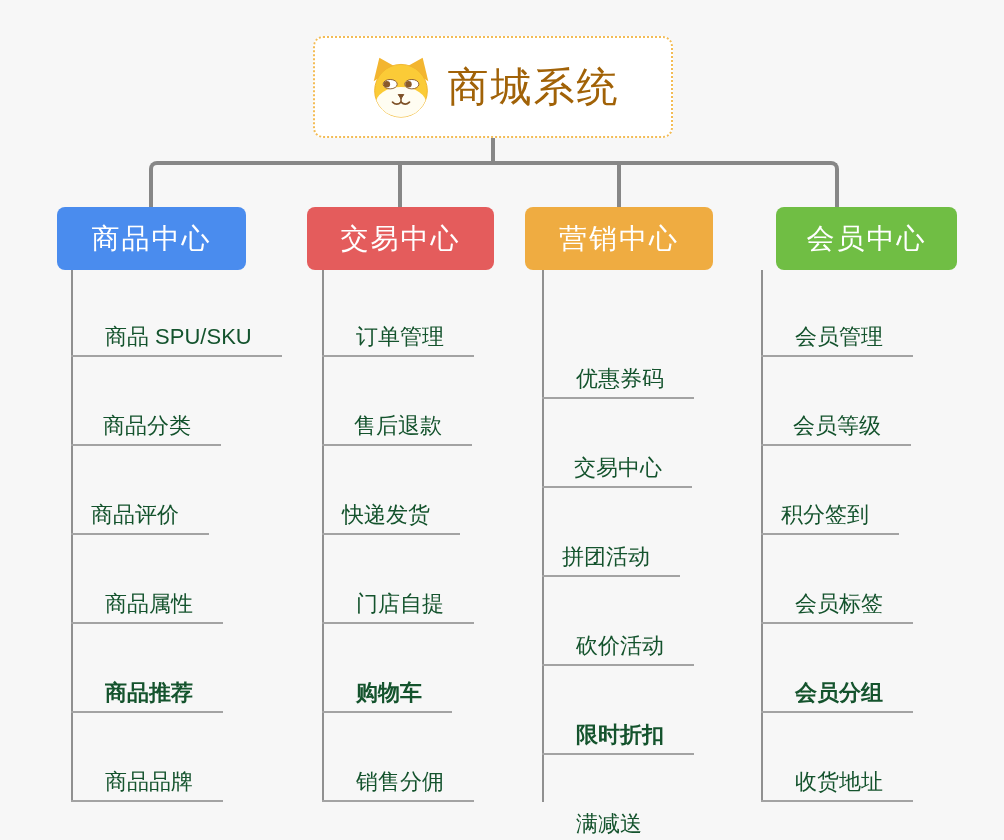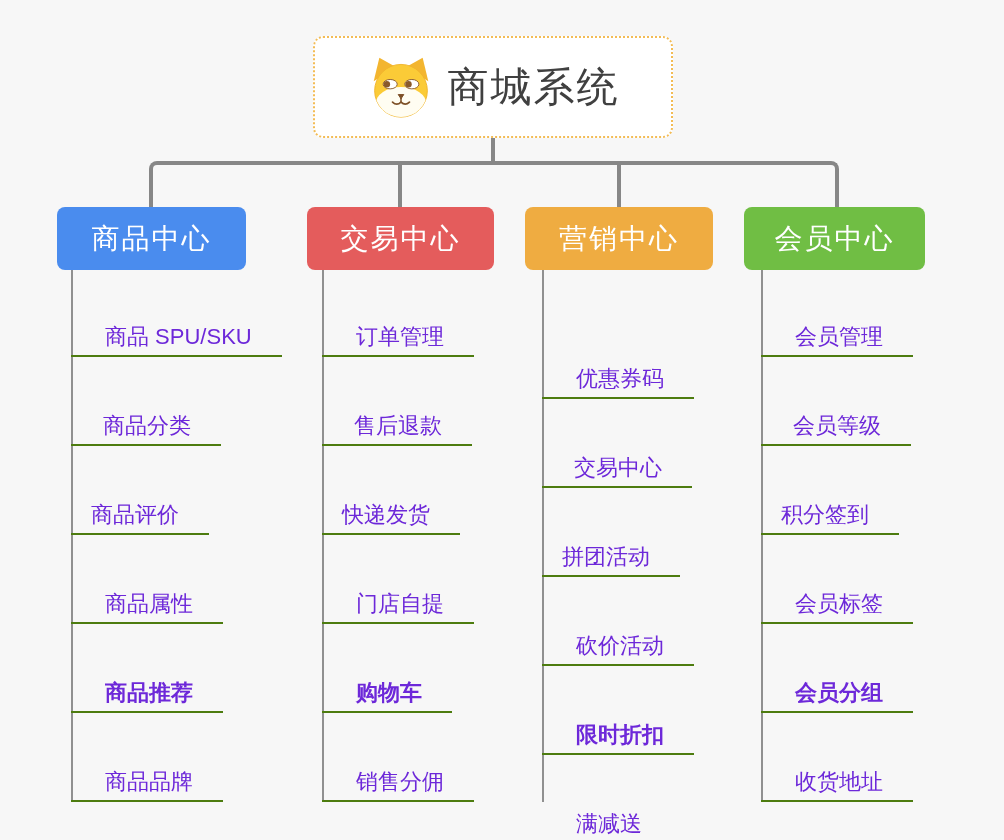--- a/index.html
+++ b/index.html
@@ -45,22 +45,22 @@
   .b2{left:525px;width:188px;}
   .b3{left:744px;width:181px;}
 
   
   .spine{position:absolute;top:270px;width:2px;height:532px;background:#909090;}
   .s0{left:71px;} .s1{left:322px;} .s2{left:542px;} .s3{left:761px;}
 
   
   .leaf{
     position:absolute;height:36px;line-height:36px;
-    padding:0 30px 0 34px;border-bottom:2px solid #4d7c0f;
-    font-size:22px;color:#6d28d9;white-space:nowrap;cursor:pointer;
+    padding:0 30px 0 34px;border-bottom:2px solid #a3a3a3;
+    font-size:22px;color:#14532d;white-space:nowrap;cursor:pointer;
   }
   .c0{left:71px;} .c1{left:322px;} .c2{left:542px;margin-top:42px;} .c3{left:761px;}
   .r0{top:319px;} .r1{top:408px;padding-left:32px;} .r2{top:497px;padding-left:20px;}
   .r3{top:586px;} .r4{top:675px;font-weight:bold;} .r5{top:764px;}
 </style>
 </head>
 <body>
 
 <div class="canvas">
 
@@ -81,27 +81,27 @@
       <circle cx="36" cy="38" r="28" fill="#FBCB37" stroke="#F0B42C" stroke-width="1"></circle>
       <ellipse cx="36" cy="52" rx="27" ry="18" fill="#FFFDF2" clip-path="url(#hd)"></ellipse>
       <ellipse cx="24.5" cy="31" rx="7.5" ry="5" fill="#FFFFFF" stroke="#8A5A2B" stroke-width="1"></ellipse>
       <circle cx="21" cy="31" r="3.4" fill="#8A5A2B"></circle>
       <ellipse cx="47.5" cy="31" rx="7.5" ry="5" fill="#FFFFFF" stroke="#8A5A2B" stroke-width="1"></ellipse>
       <circle cx="44" cy="31" r="3.4" fill="#8A5A2B"></circle>
       <path d="M33 42 h6 l-3 4.5 Z" fill="#7D5027" stroke="#7D5027" stroke-width="1" stroke-linejoin="round"></path>
       <path d="M36 46 v3.5" stroke="#7D5027" stroke-width="1.6" stroke-linecap="round" fill="none"></path>
       <path d="M27 50 q4.5 4.5 9 0 q4.5 4.5 9 0" stroke="#7D5027" stroke-width="1.8" stroke-linecap="round" fill="none"></path>
     </svg>
-    <div class="root-title" style="color: #404040;">商城系统</div>
+    <div class="root-title" style="color: #a16207;">商城系统</div>
   </div>
 
   <div class="branch-box b0" style="background-color: rgb(74, 140, 238);">商品中心</div>
   <div class="branch-box b1" style="background-color: rgb(228, 92, 92);">交易中心</div>
   <div class="branch-box b2" style="background-color: rgb(239, 172, 65);">营销中心</div>
-  <div class="branch-box b3" style="background-color: rgb(112, 190, 68);">会员中心</div>
+  <div class="branch-box b3" style="background-color: rgb(112, 190, 68); margin-left: 32px;">会员中心</div>
 
   <div class="spine s0"></div>
   <div class="spine s1"></div>
   <div class="spine s2"></div>
   <div class="spine s3"></div>
 
   <div class="leaf c0 r0">商品 SPU/SKU</div>
   <div class="leaf c0 r1">商品分类</div>
   <div class="leaf c0 r2">商品评价</div>
   <div class="leaf c0 r3">商品属性</div>

